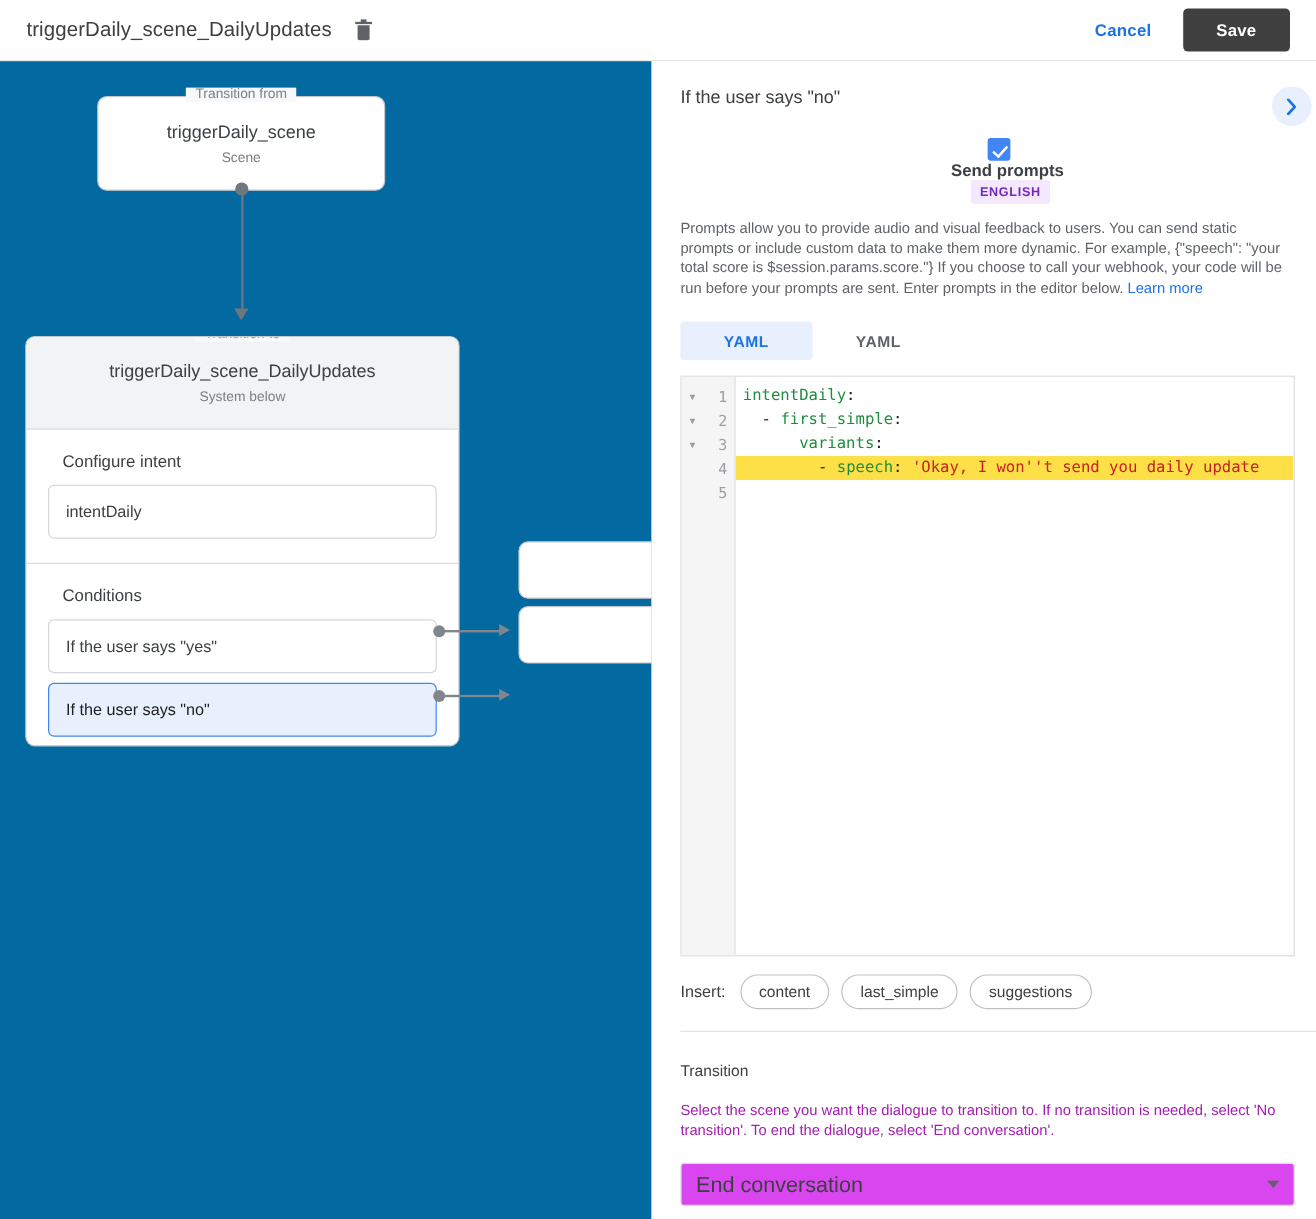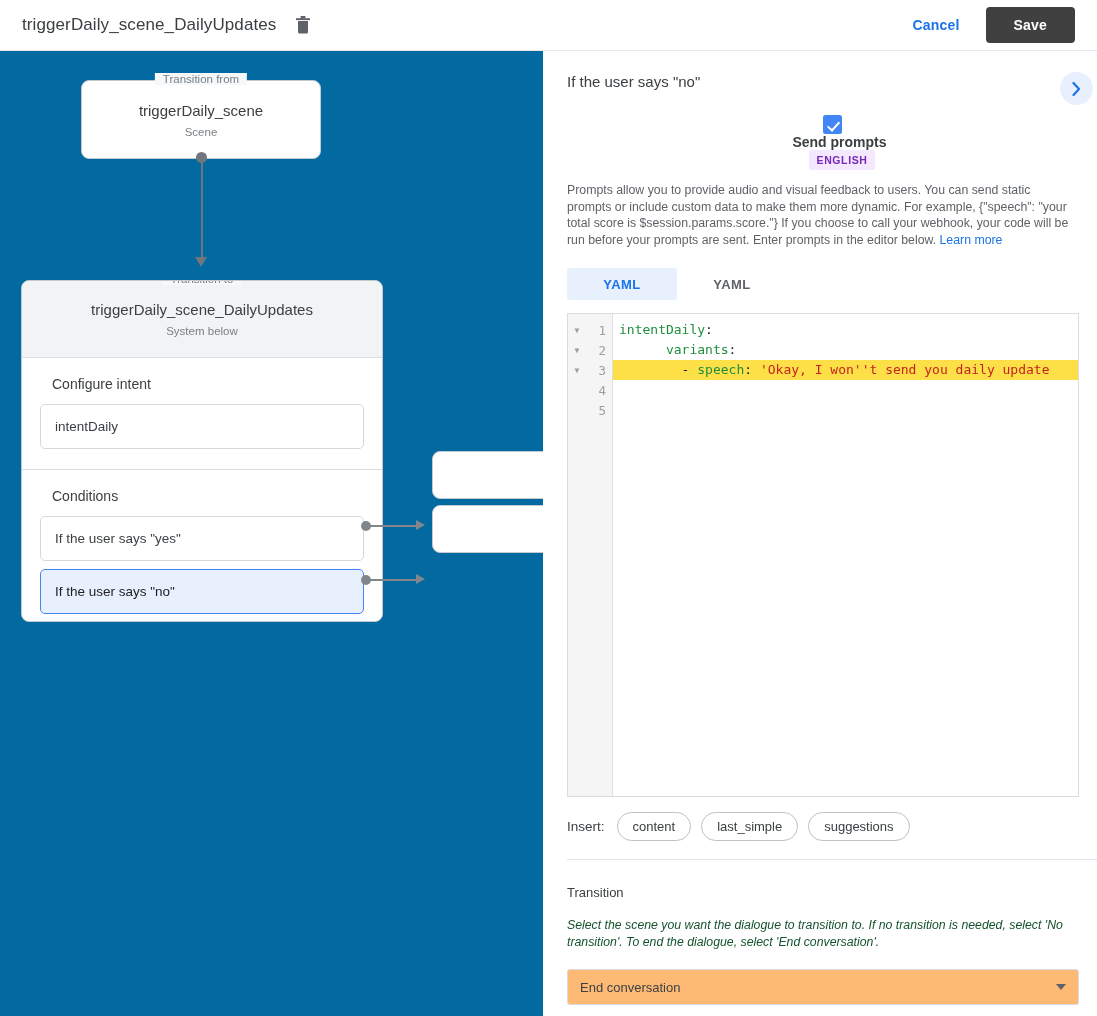--- a/index.html
+++ b/index.html
@@ -263,30 +263,30 @@
     background: #e0e2e4;
   }
 
   .trans-title {
     position: absolute; left: 567px; top: 885px;
     font-size: 13px; color: #3c4043;
   }
   .trans-help {
     position: absolute; left: 567px; top: 917px;
     width: 506px;
-    font-size: 12.3px; line-height: 16.5px; color: #14532d; font-style: italic;
+    font-size: 12.3px; line-height: 16.5px; color: #a21caf;
   }
   .select {
     position: absolute; left: 567px; top: 969px;
     width: 512px; height: 36px;
     border: 1px solid #dadce0; border-radius: 3px;
-    background: #fdba74;
+    background: #d946ef;
     display: flex; align-items: center;
     padding: 0 12px;
-    font-size: 13px; color: #3c4043;
+    font-size: 18px; color: #3c4043;
     cursor: pointer;
   }
   .select .caret {
     margin-left: auto;
     width: 0; height: 0;
     border-left: 5px solid transparent;
     border-right: 5px solid transparent;
     border-top: 6px solid #5f6368;
   }
 </style>
@@ -393,20 +393,21 @@
         <span class="fold"></span>
         <span class="gnum">4</span>
       </div>
       <div class="gline">
         <span class="fold"></span>
         <span class="gnum">5</span>
       </div>
     </div>
   <div class="code" id="code">
       <div class="cline"><span class="k">intentDaily</span><span class="p">:</span></div>
+      <div class="cline"><span class="p">  - </span><span class="k">first_simple</span><span class="p">:</span></div>
       <div class="cline"><span class="p">      </span><span class="k">variants</span><span class="p">:</span></div>
       <div class="cline hl"><span class="p">        - </span><span class="k">speech</span><span class="p">: </span><span class="s">'Okay, I won''t send you daily update</span></div>
       <div class="cline">&nbsp;</div>
     </div>
 </div>
 
 <div class="insert-row">
   <span class="insert-label">Insert:</span>
   <button class="chip">content</button>
   <button class="chip">last_simple</button>

